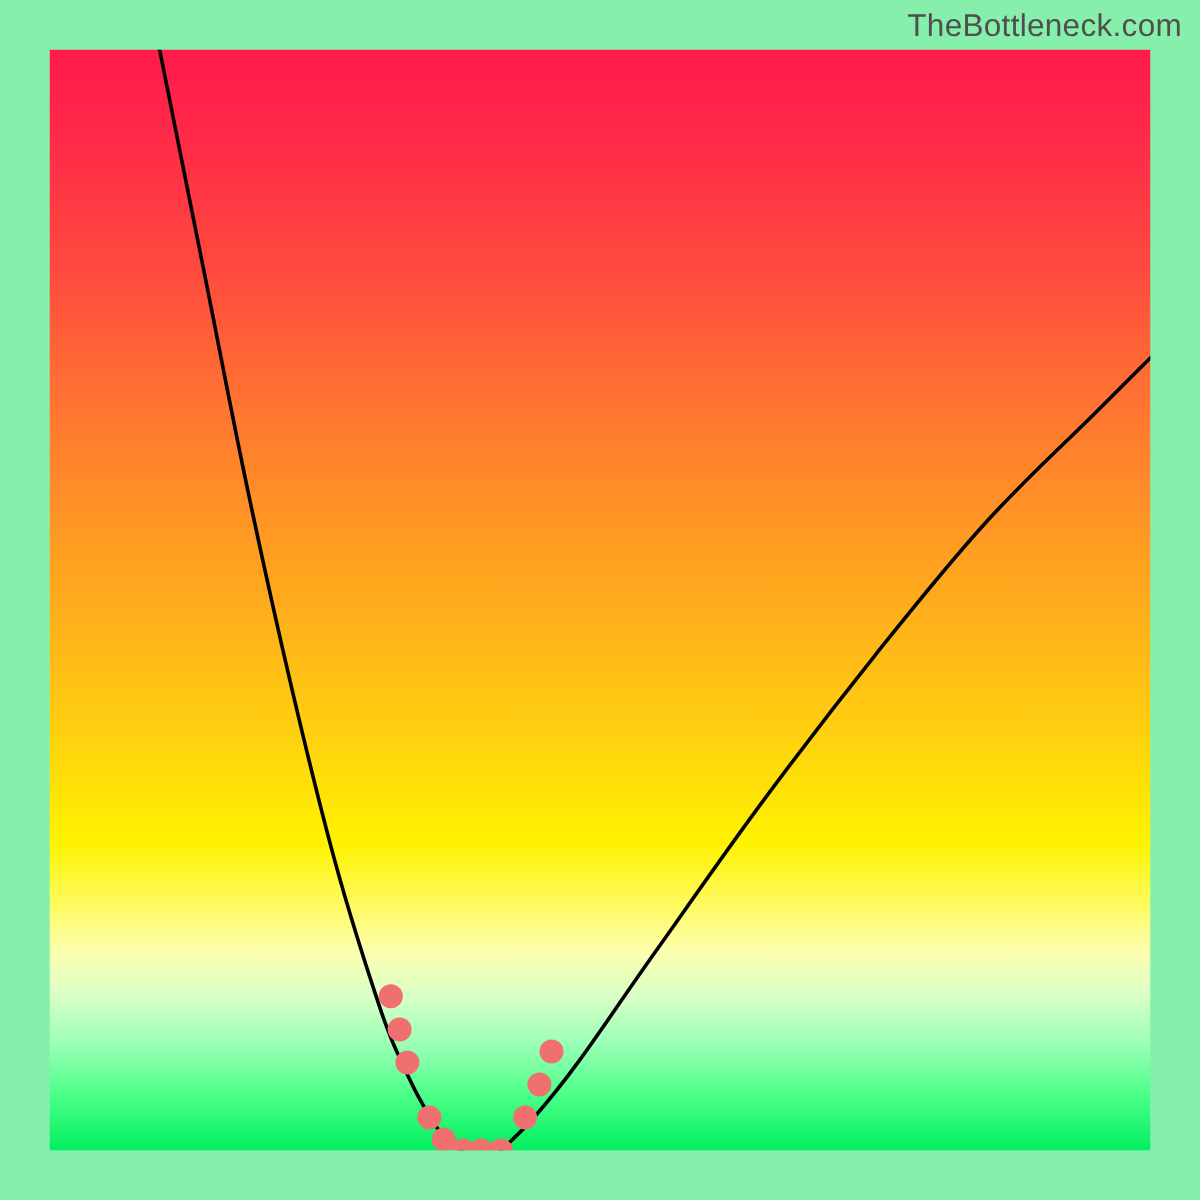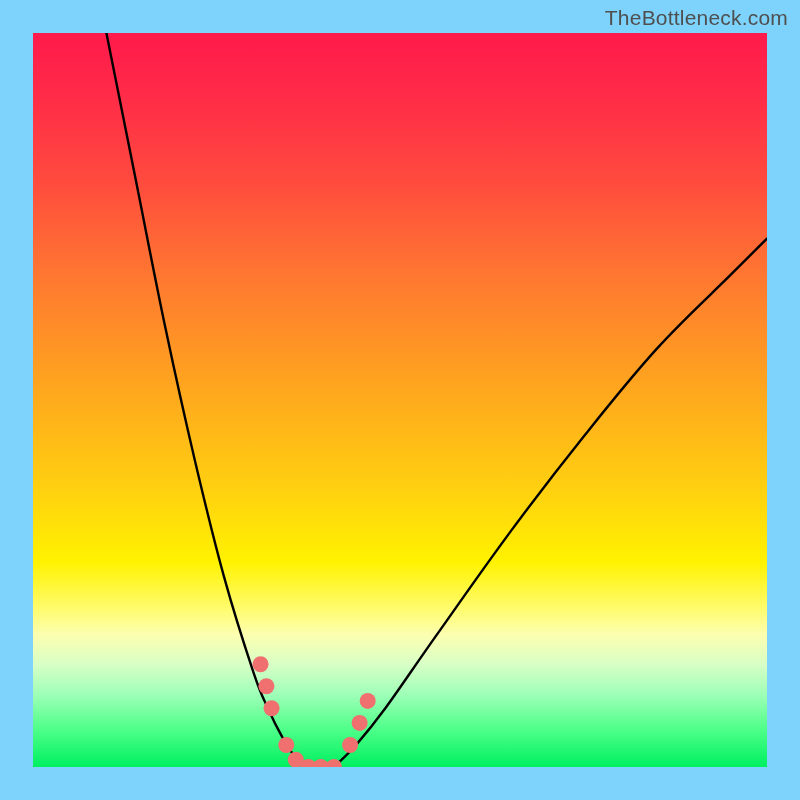--- a/index.html
+++ b/index.html
@@ -10,21 +10,21 @@
     overflow: hidden;
     background: #000;
     font-family: Arial, Helvetica, sans-serif;
   }
   .frame {
     position: absolute;
     top: 0;
     left: 0;
     width: 800px;
     height: 800px;
-    background: #7dd3fc;
+    background: #86efac;
   }
   .plot-area {
     position: absolute;
     top: 33px;
     left: 33px;
     width: 734px;
     height: 734px;
     overflow: hidden;
   }
   .gradient {

